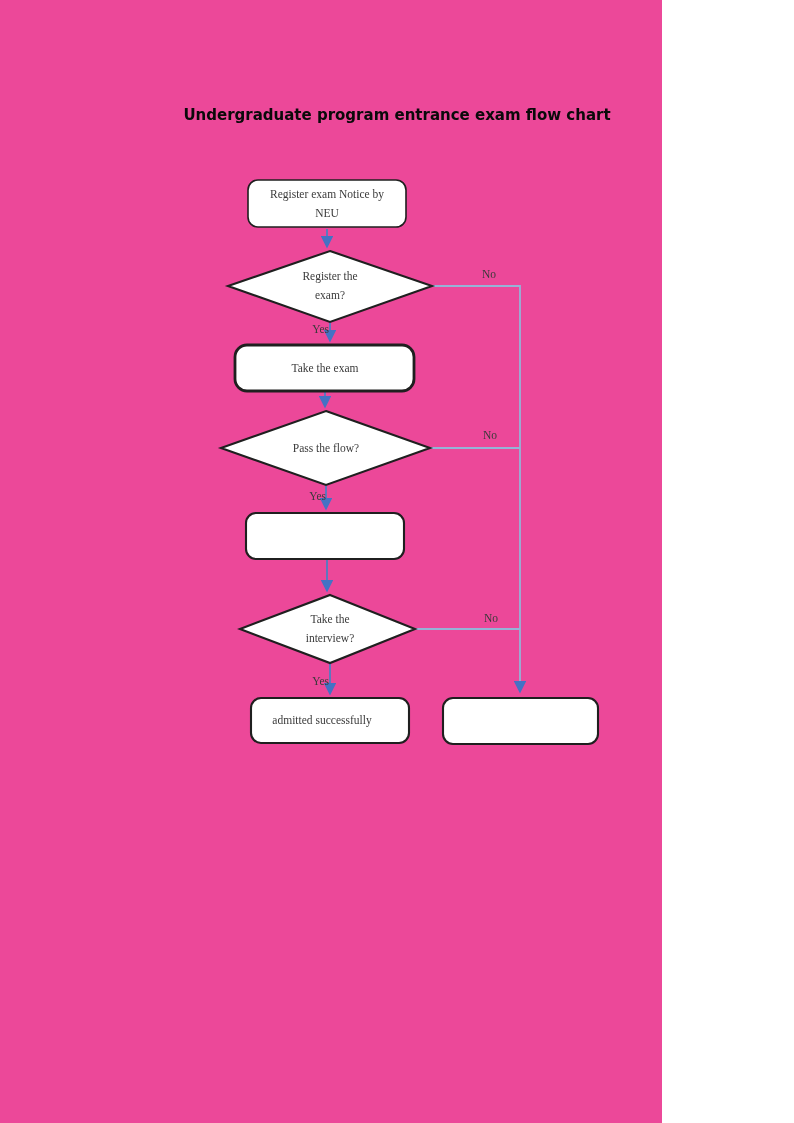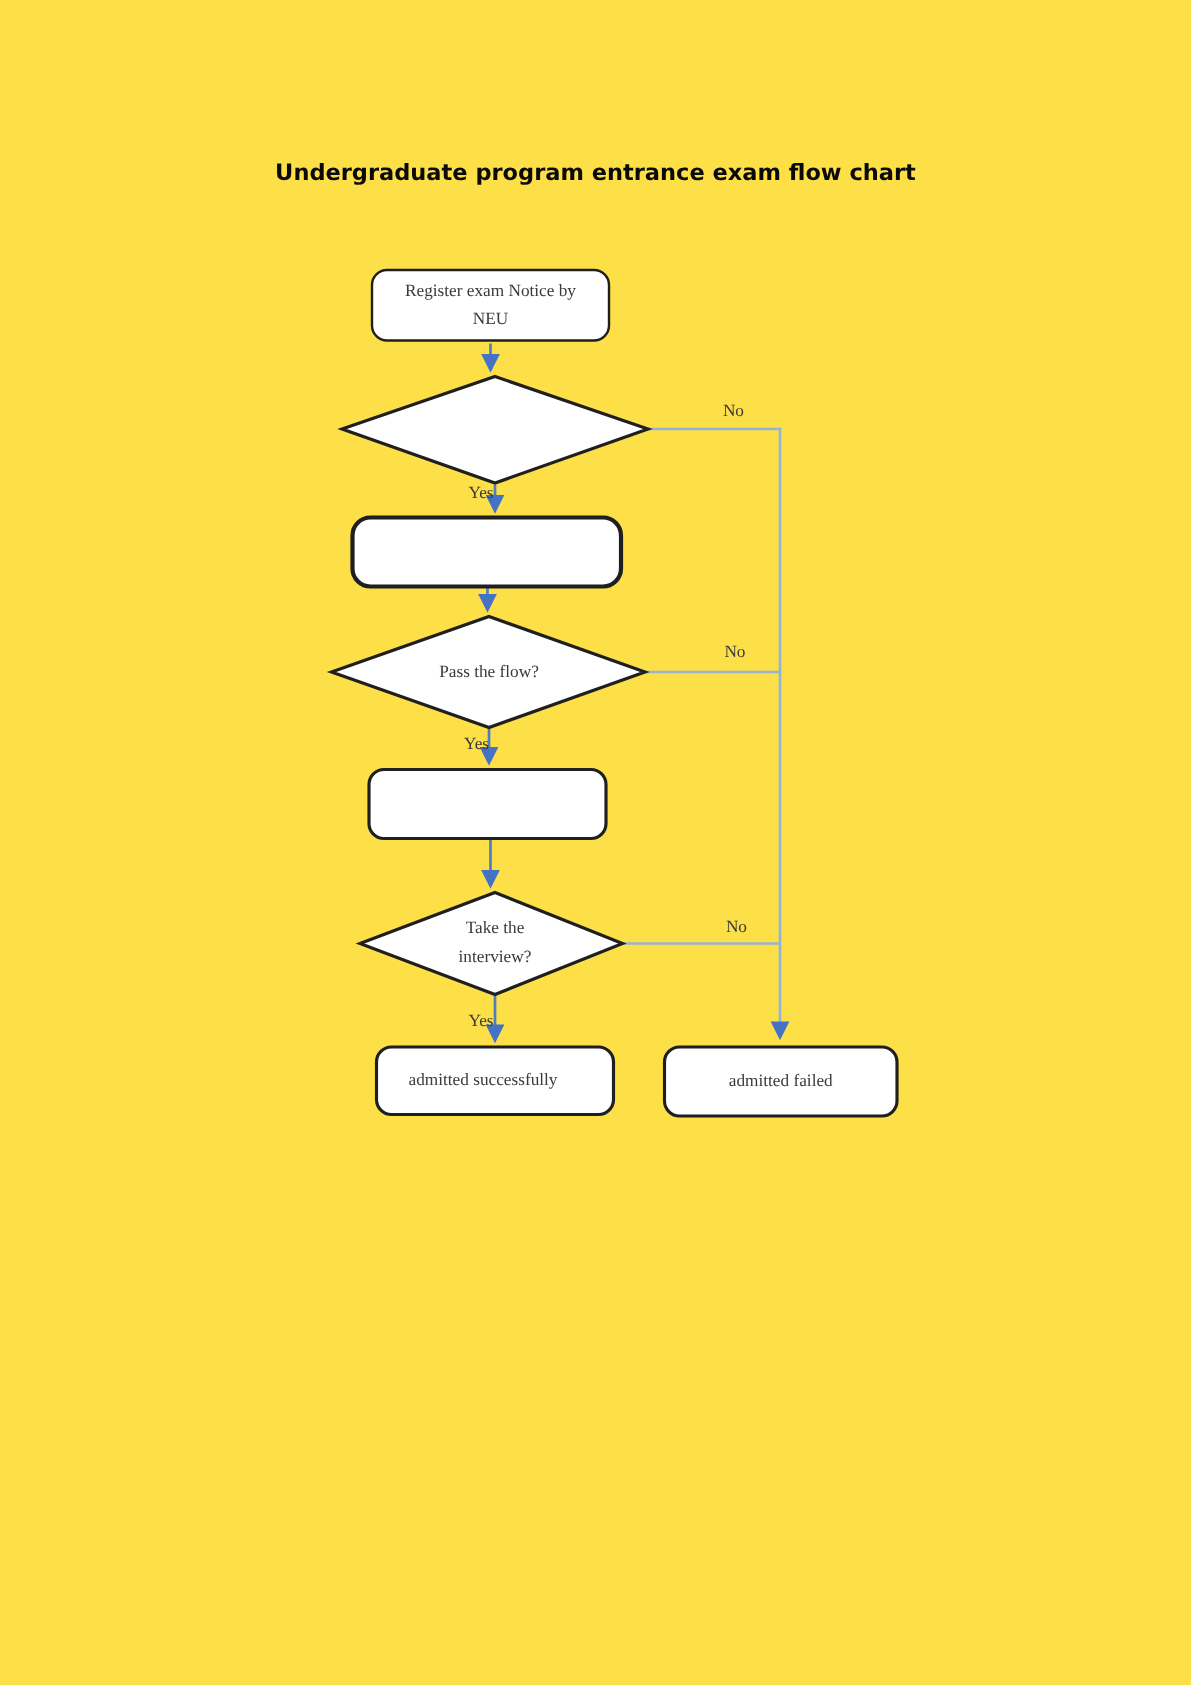--- a/index.html
+++ b/index.html
@@ -2,23 +2,23 @@
 <html><head>
 <meta charset="utf-8">
 <style>
   html, body {
     margin: 0;
     padding: 0;
     background: #ffffff;
   }
   .page {
     position: relative;
-    width: 794px;
+    width: 662px;
     height: 1123px;
-    background: #fde047;
+    background: #ec4899;
     overflow: hidden;
     font-family: "Liberation Serif", "DejaVu Serif", serif;
   }
   .title {
     position: absolute;
     left: 0;
     top: 106px;
     width: 794px;
     text-align: center;
     font-family: "DejaVu Sans", "Liberation Sans", sans-serif;
@@ -88,25 +88,27 @@
       <polygon points="326,411 430,448 326,485 221,448" stroke-width="2.1"></polygon>
       <rect x="246" y="513" width="158" height="46" rx="10" stroke-width="2.1"></rect>
       <polygon points="330,595 415,629 330,663 240,629" stroke-width="2.1"></polygon>
       <rect x="251" y="698" width="158" height="45" rx="10" stroke-width="2.1"></rect>
       <rect x="443" y="698" width="155" height="46" rx="10" stroke-width="2.1"></rect>
     </g>
   </svg>
 
   <div class="node-label" style="left:253px; top:182px; width:148px; height:44px;">Register exam Notice by
 NEU</div>
+  <div class="node-label" style="left:260px; top:267px; width:140px; height:38px;">Register the
+exam?</div>
+  <div class="node-label" style="left:240px; top:347px; width:170px; height:42px;">Take the exam</div>
   <div class="node-label" style="left:246px; top:429px; width:160px; height:38px;">Pass the flow?</div>
   <div class="node-label" style="left:255px; top:610px; width:150px; height:38px;">Take the
 interview?</div>
   <div class="node-label" style="left:248px; top:700px; width:148px; height:41px;">admitted successfully</div>
-  <div class="node-label" style="left:448px; top:700px; width:145px; height:42px;">admitted failed</div>
 
   <div class="edge-label" style="left:297px; top:322px; width:32px;">Yes</div>
   <div class="edge-label" style="left:466px; top:267px; width:30px;">No</div>
   <div class="edge-label" style="left:294px; top:489px; width:32px;">Yes</div>
   <div class="edge-label" style="left:467px; top:428px; width:30px;">No</div>
   <div class="edge-label" style="left:297px; top:674px; width:32px;">Yes</div>
   <div class="edge-label" style="left:468px; top:611px; width:30px;">No</div>
 
 </div>
 

